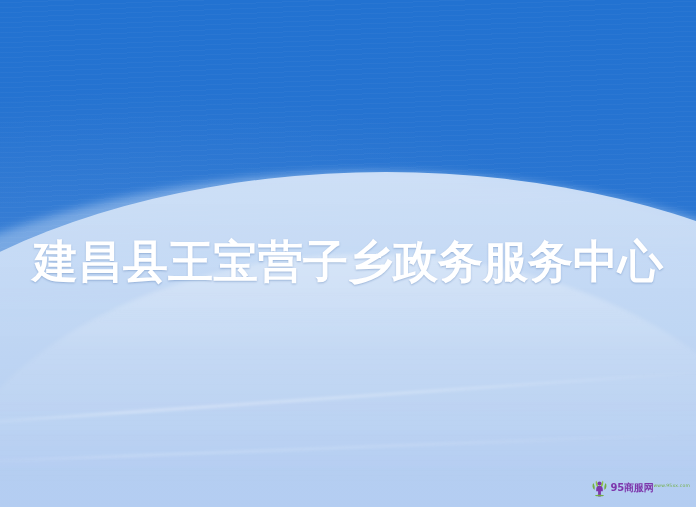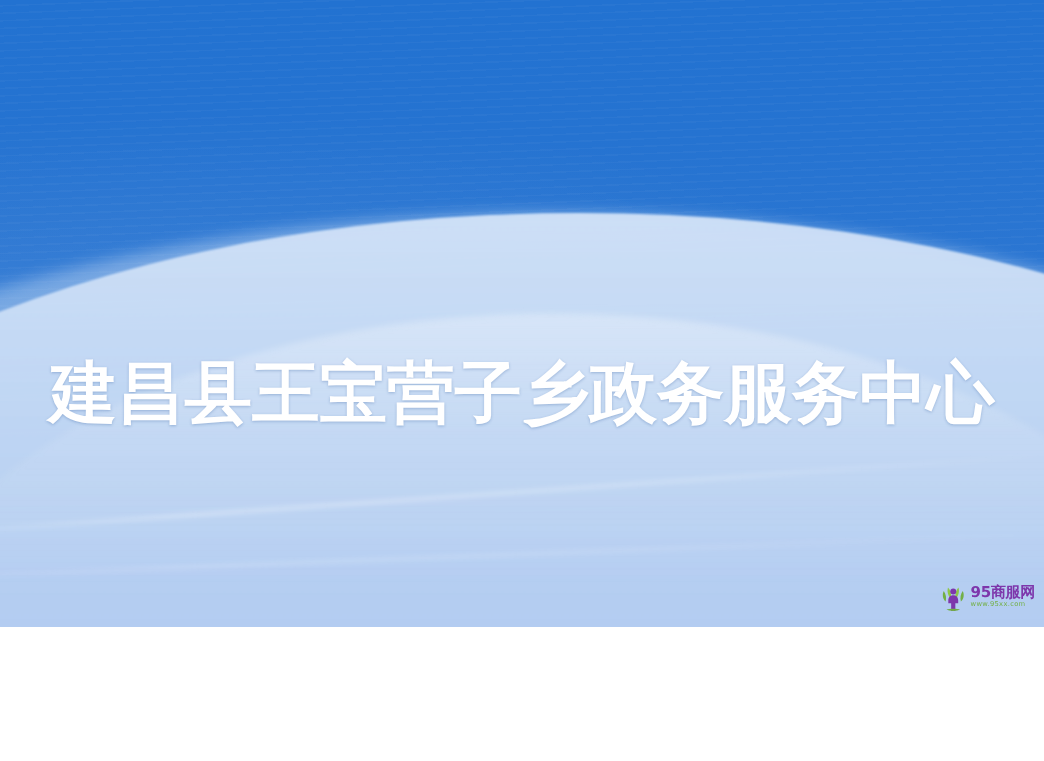--- a/index.html
+++ b/index.html
@@ -7,21 +7,21 @@
     padding: 0;
     background: #ffffff;
   }
   body {
     font-family: "Liberation Sans", sans-serif;
   }
 
   #banner {
     position: relative;
     width: 696px;
-    height: 418px;
+    height: 507px;
     overflow: hidden;
     
     background:
       linear-gradient(180deg,
         #2272D1 0%,
         #2573D1 22%,
         #2B76D2 42%,
         #3A80D6 58%,
         #5892DD 70%,
         #7AA9E5 80%,
@@ -159,21 +159,21 @@
     gap: 3px;
     opacity: 0.95;
   }
   .wm-logo {
     width: 17px;
     height: 19px;
     display: block;
   }
   .wm-text {
     display: flex;
-    flex-direction: column;
+    flex-direction: row;
     align-items: flex-start;
     line-height: 1;
   }
   .wm-name {
     font-size: 10px;
     font-weight: bold;
     color: #7B2FA8;
     letter-spacing: -0.2px;
     font-family: "DejaVu Sans", "Liberation Sans", sans-serif;
     white-space: nowrap;

